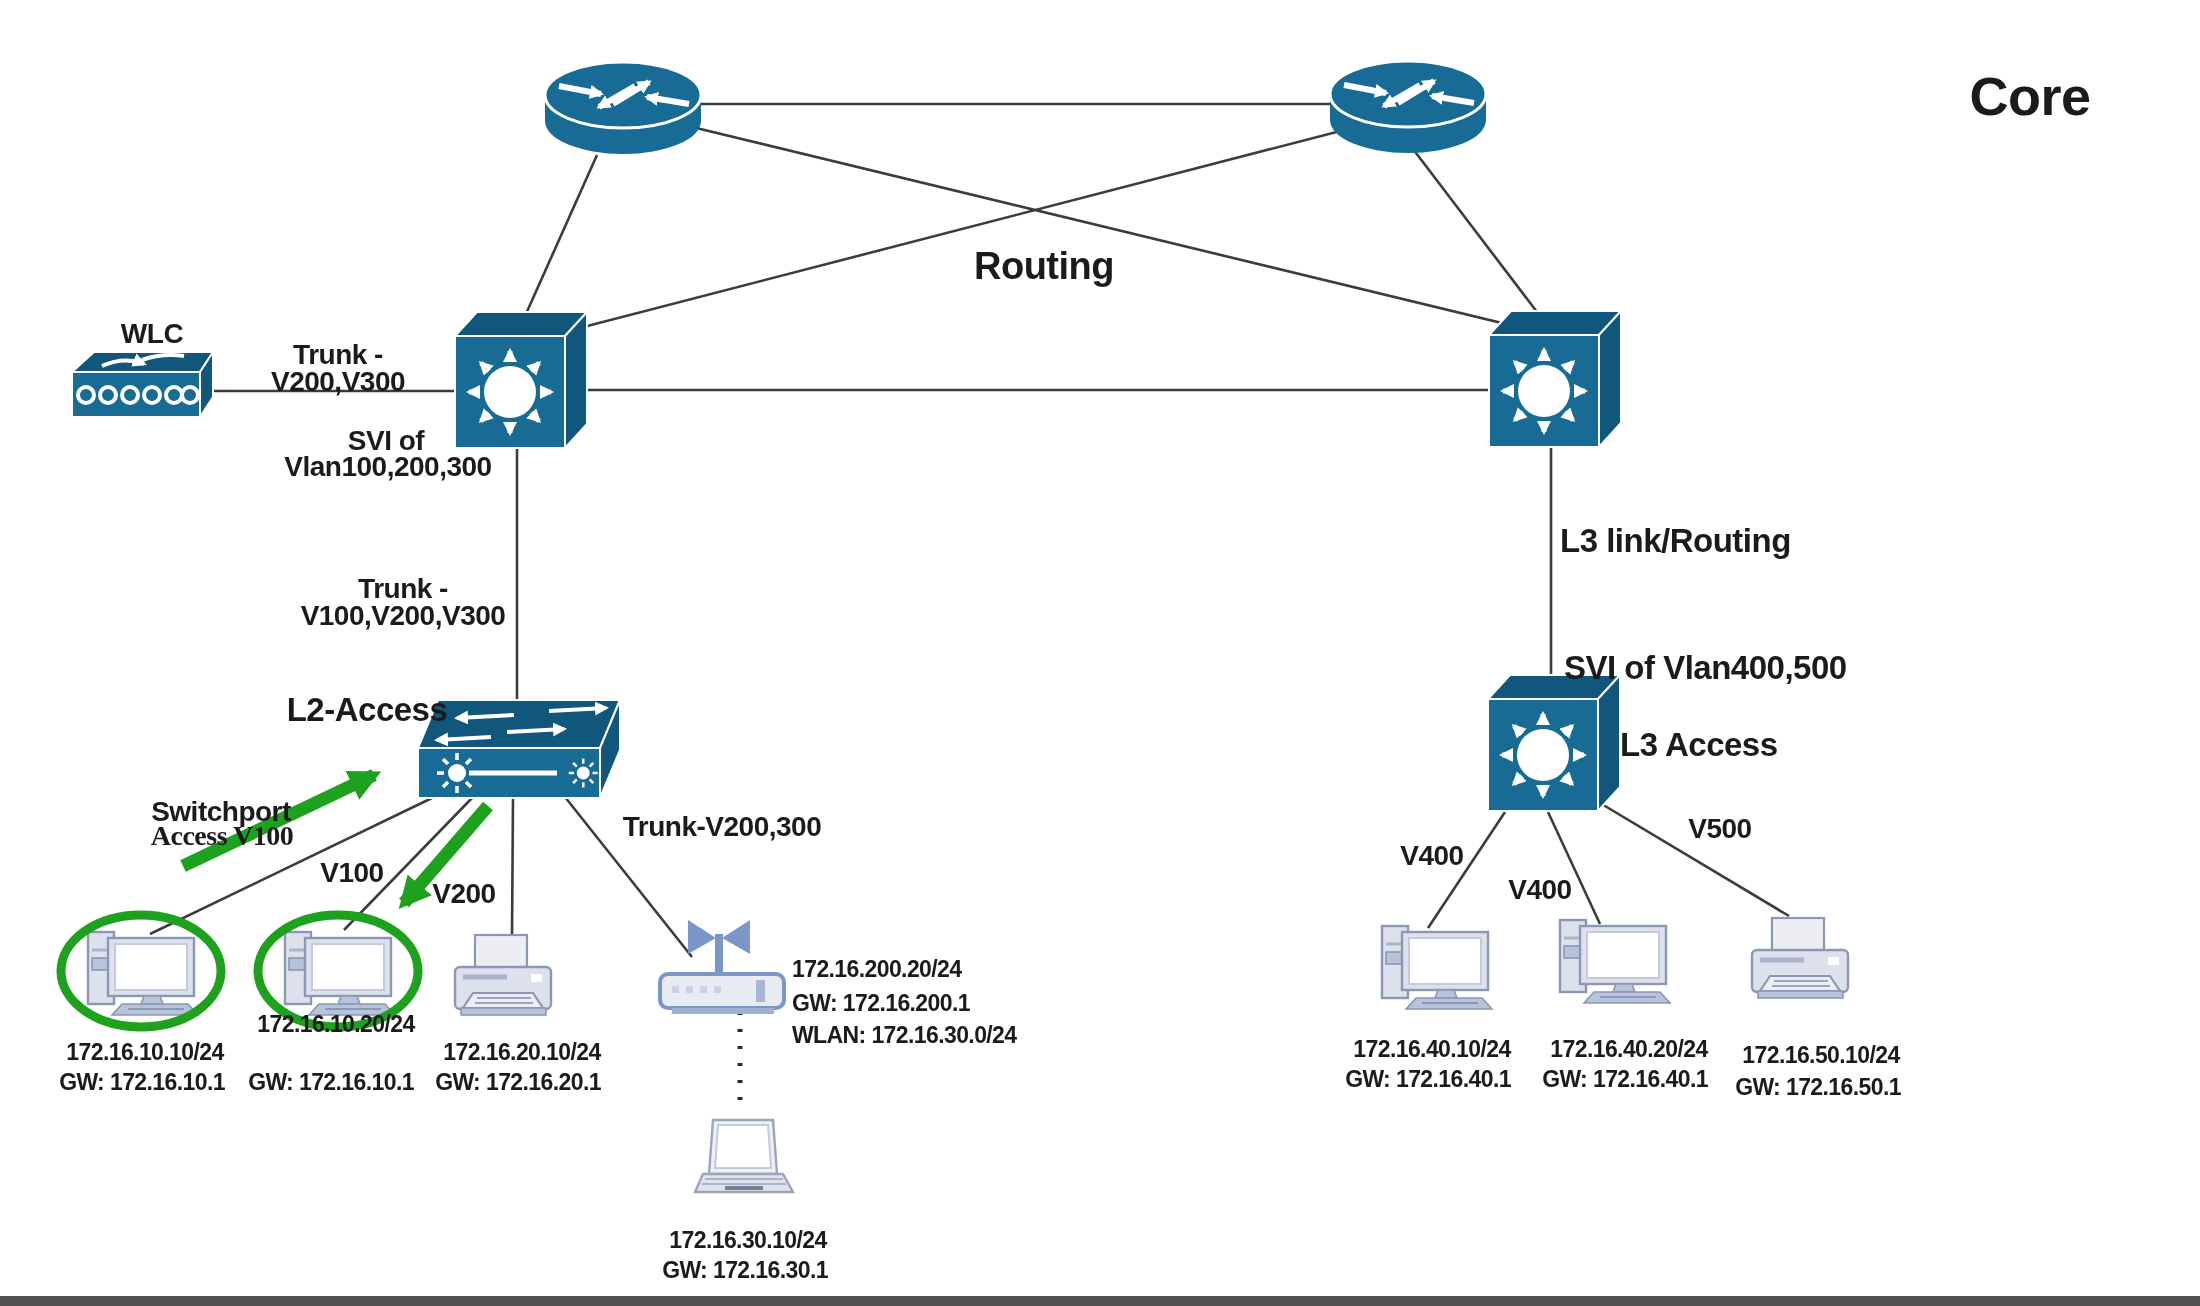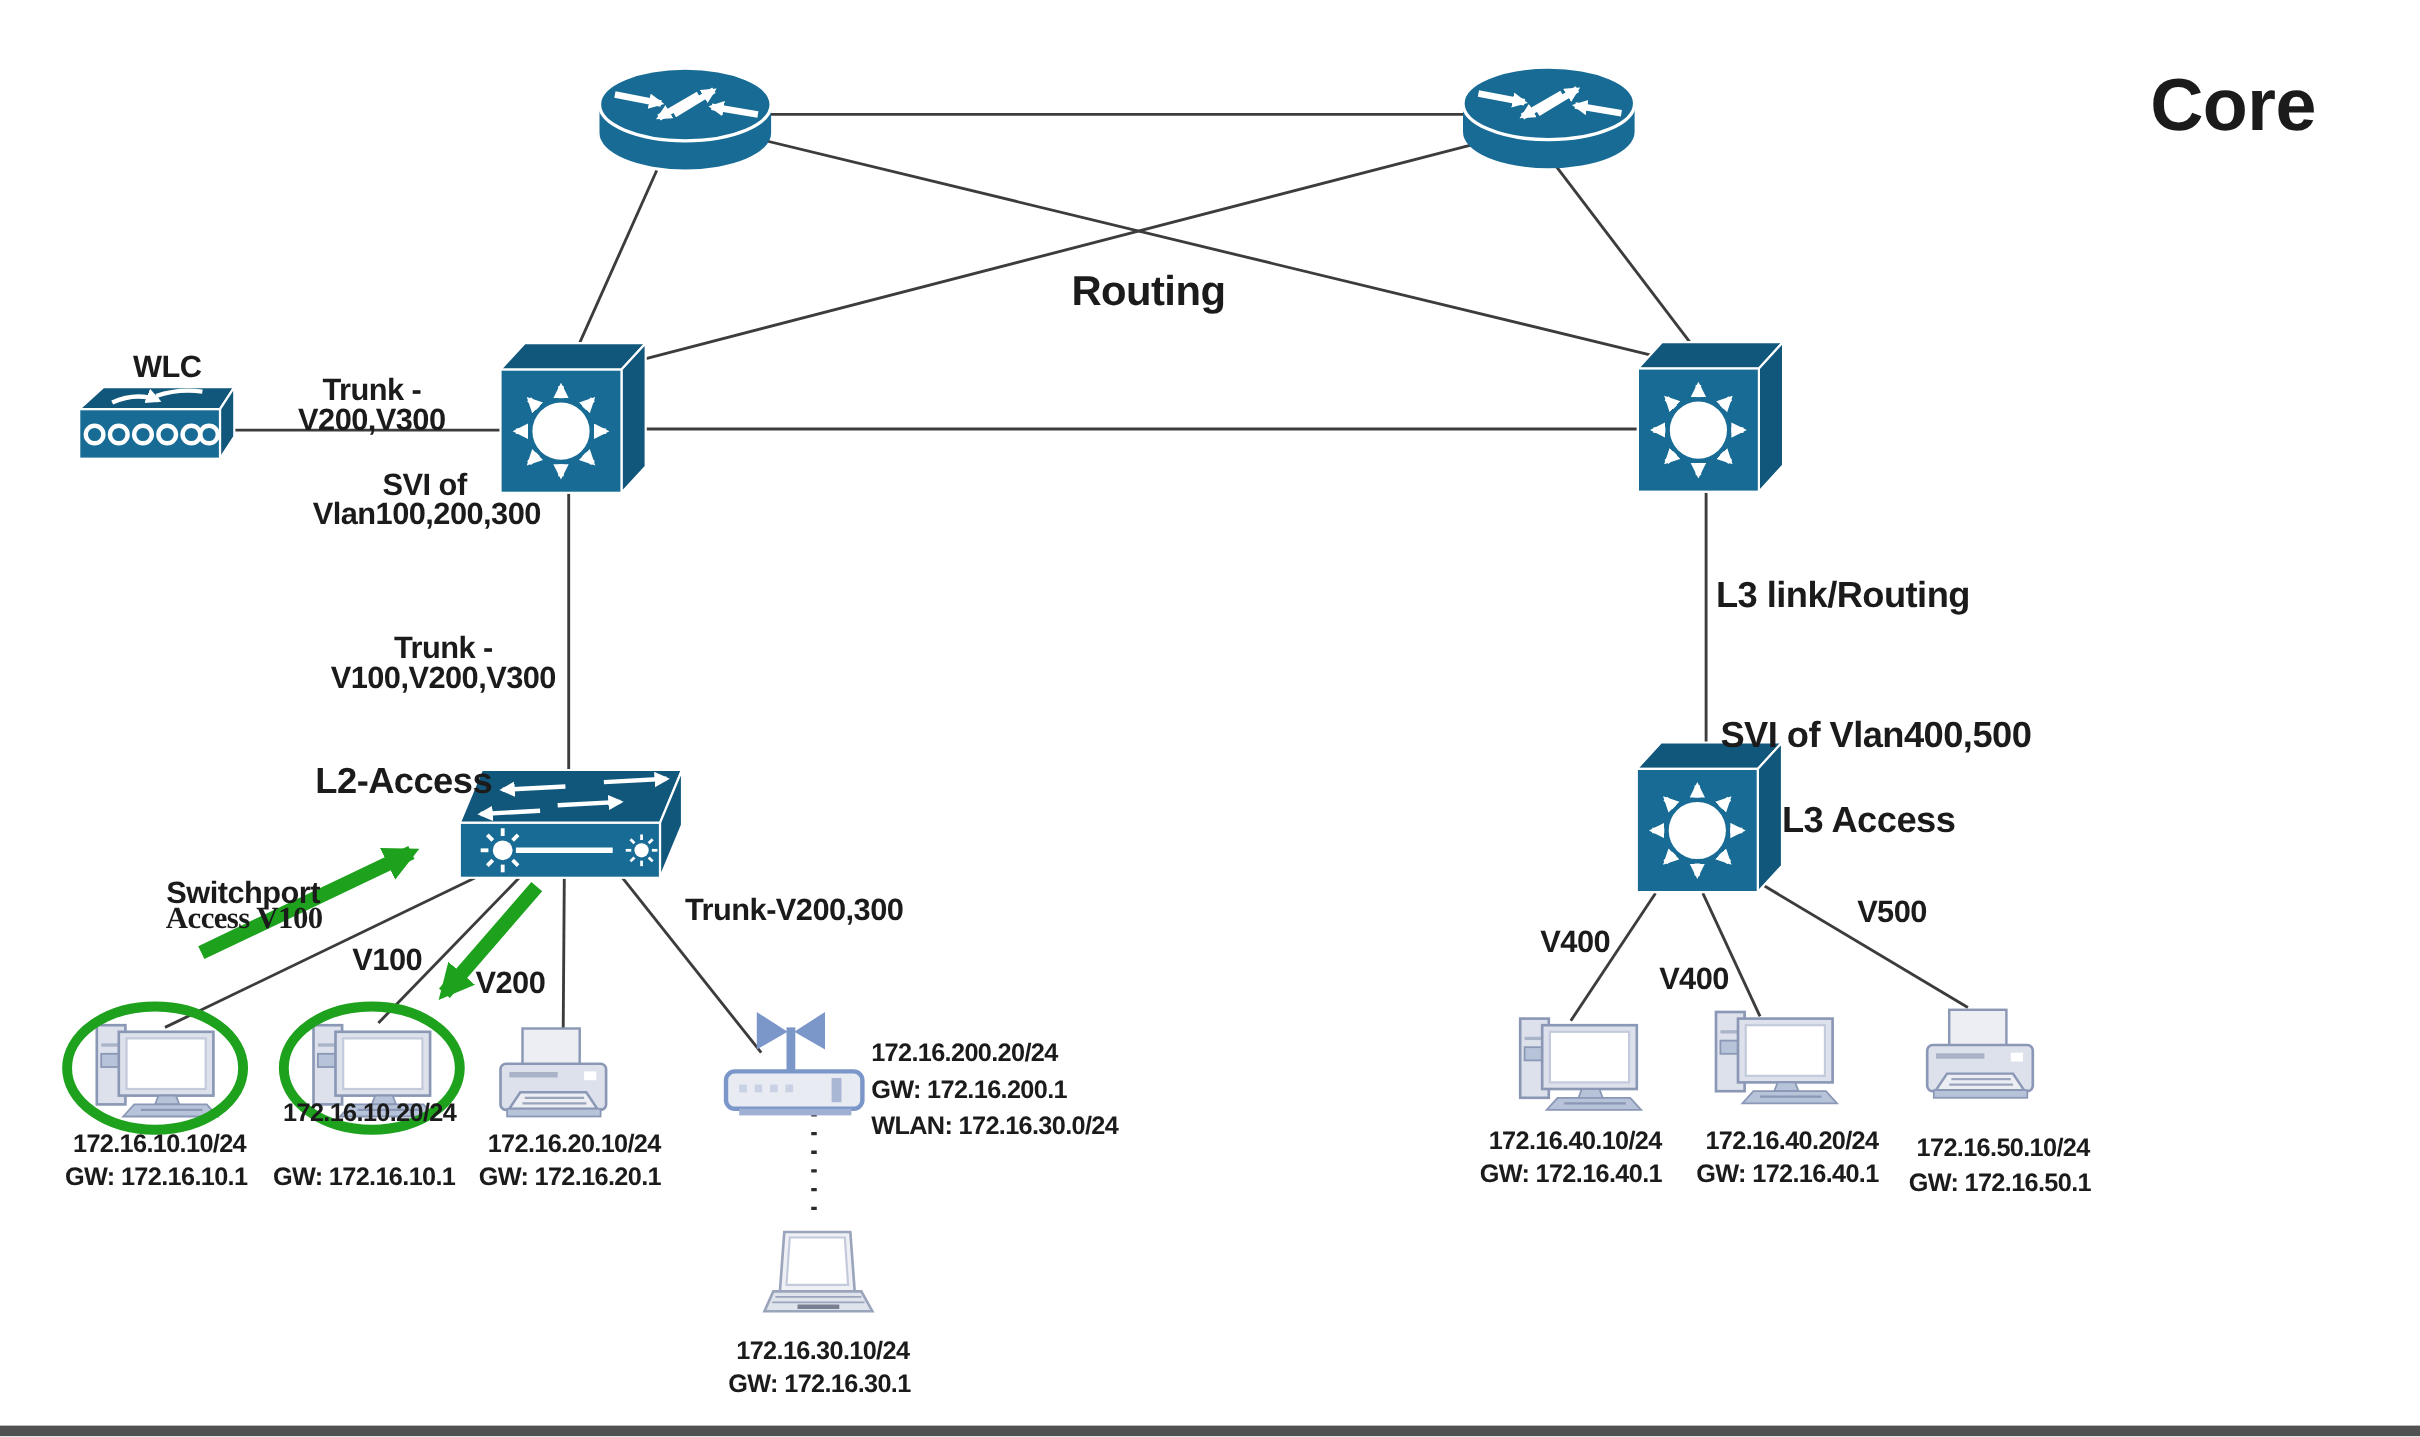--- a/index.html
+++ b/index.html
@@ -15,25 +15,25 @@
     --text-color:#1b1b1b;
   }
   html,body{margin:0;padding:0;background:#ffffff;}
   #canvas{
     position:relative;width:2200px;height:1306px;background:#ffffff;overflow:hidden;
     font-family:"Liberation Sans", sans-serif;color:var(--text-color);
   }
   #netsvg{position:absolute;left:0;top:0;}
   .lbl{position:absolute;transform:translate(-50%,-50%);white-space:nowrap;font-weight:700;letter-spacing:-0.5px;}
   .lbl-left{position:absolute;transform:translateY(-50%);white-space:nowrap;font-weight:700;letter-spacing:-0.5px;}
-  .sz-xl{font-size:67px;}
+  .sz-xl{font-size:54px;}
   .sz-lg{font-size:38px;}
   .sz-md{font-size:33px;}
   .sz-sm{font-size:28px;}
-  .sz-ip{font-size:23px;letter-spacing:-0.6px;}
+  .sz-ip{font-size:23px;letter-spacing:-0.6px;margin-top:12px;}
   .fill-blue{fill:var(--device-blue);}
   .fill-blue-dark{fill:var(--device-blue-dark);}
   .stroke-white{stroke:#ffffff;}
   .fill-white{fill:#ffffff;}
   .fill-green{fill:var(--annotation-green);}
   .link{stroke:var(--line-color);stroke-width:2.6;fill:none;}
   .link-dotted{stroke:#2a2a2a;stroke-width:5;stroke-dasharray:3 14;fill:none;}
   .green-line{stroke:var(--annotation-green);stroke-width:13;fill:none;}
   .green-ellipse{stroke:var(--annotation-green);stroke-width:9;fill:none;}
   .host-body{fill:var(--host-fill);stroke:var(--host-stroke);stroke-width:2.4;}

